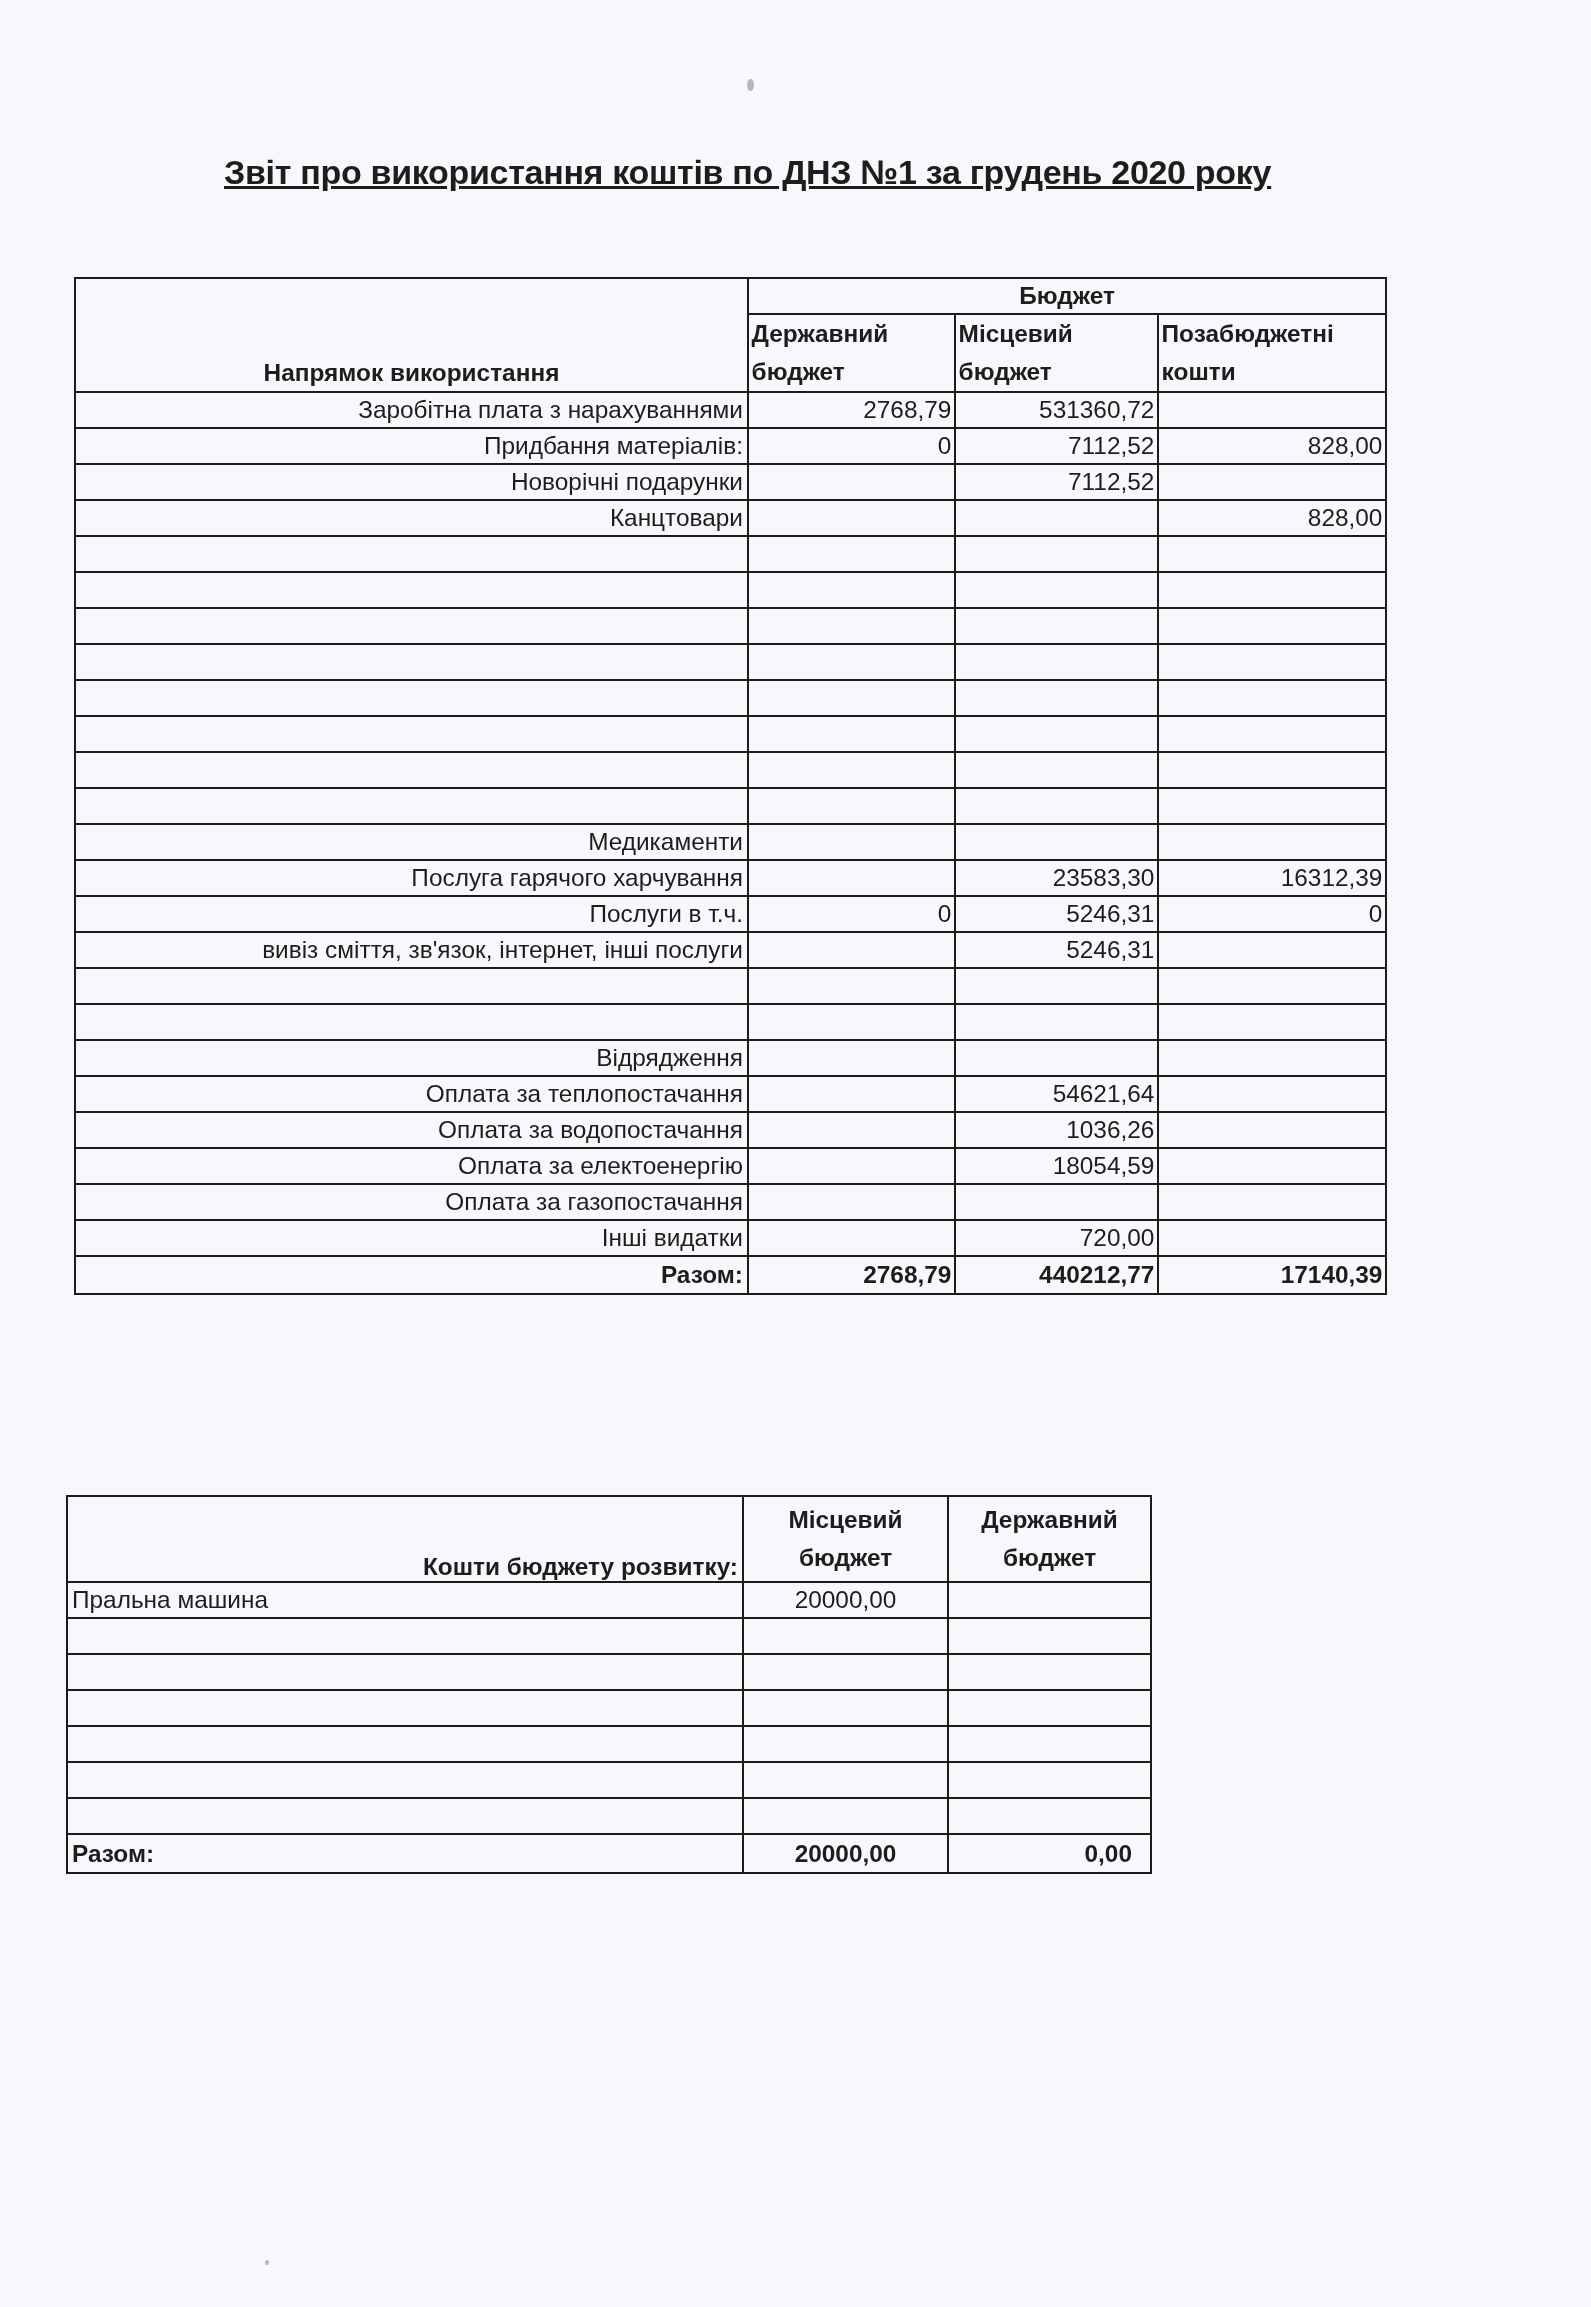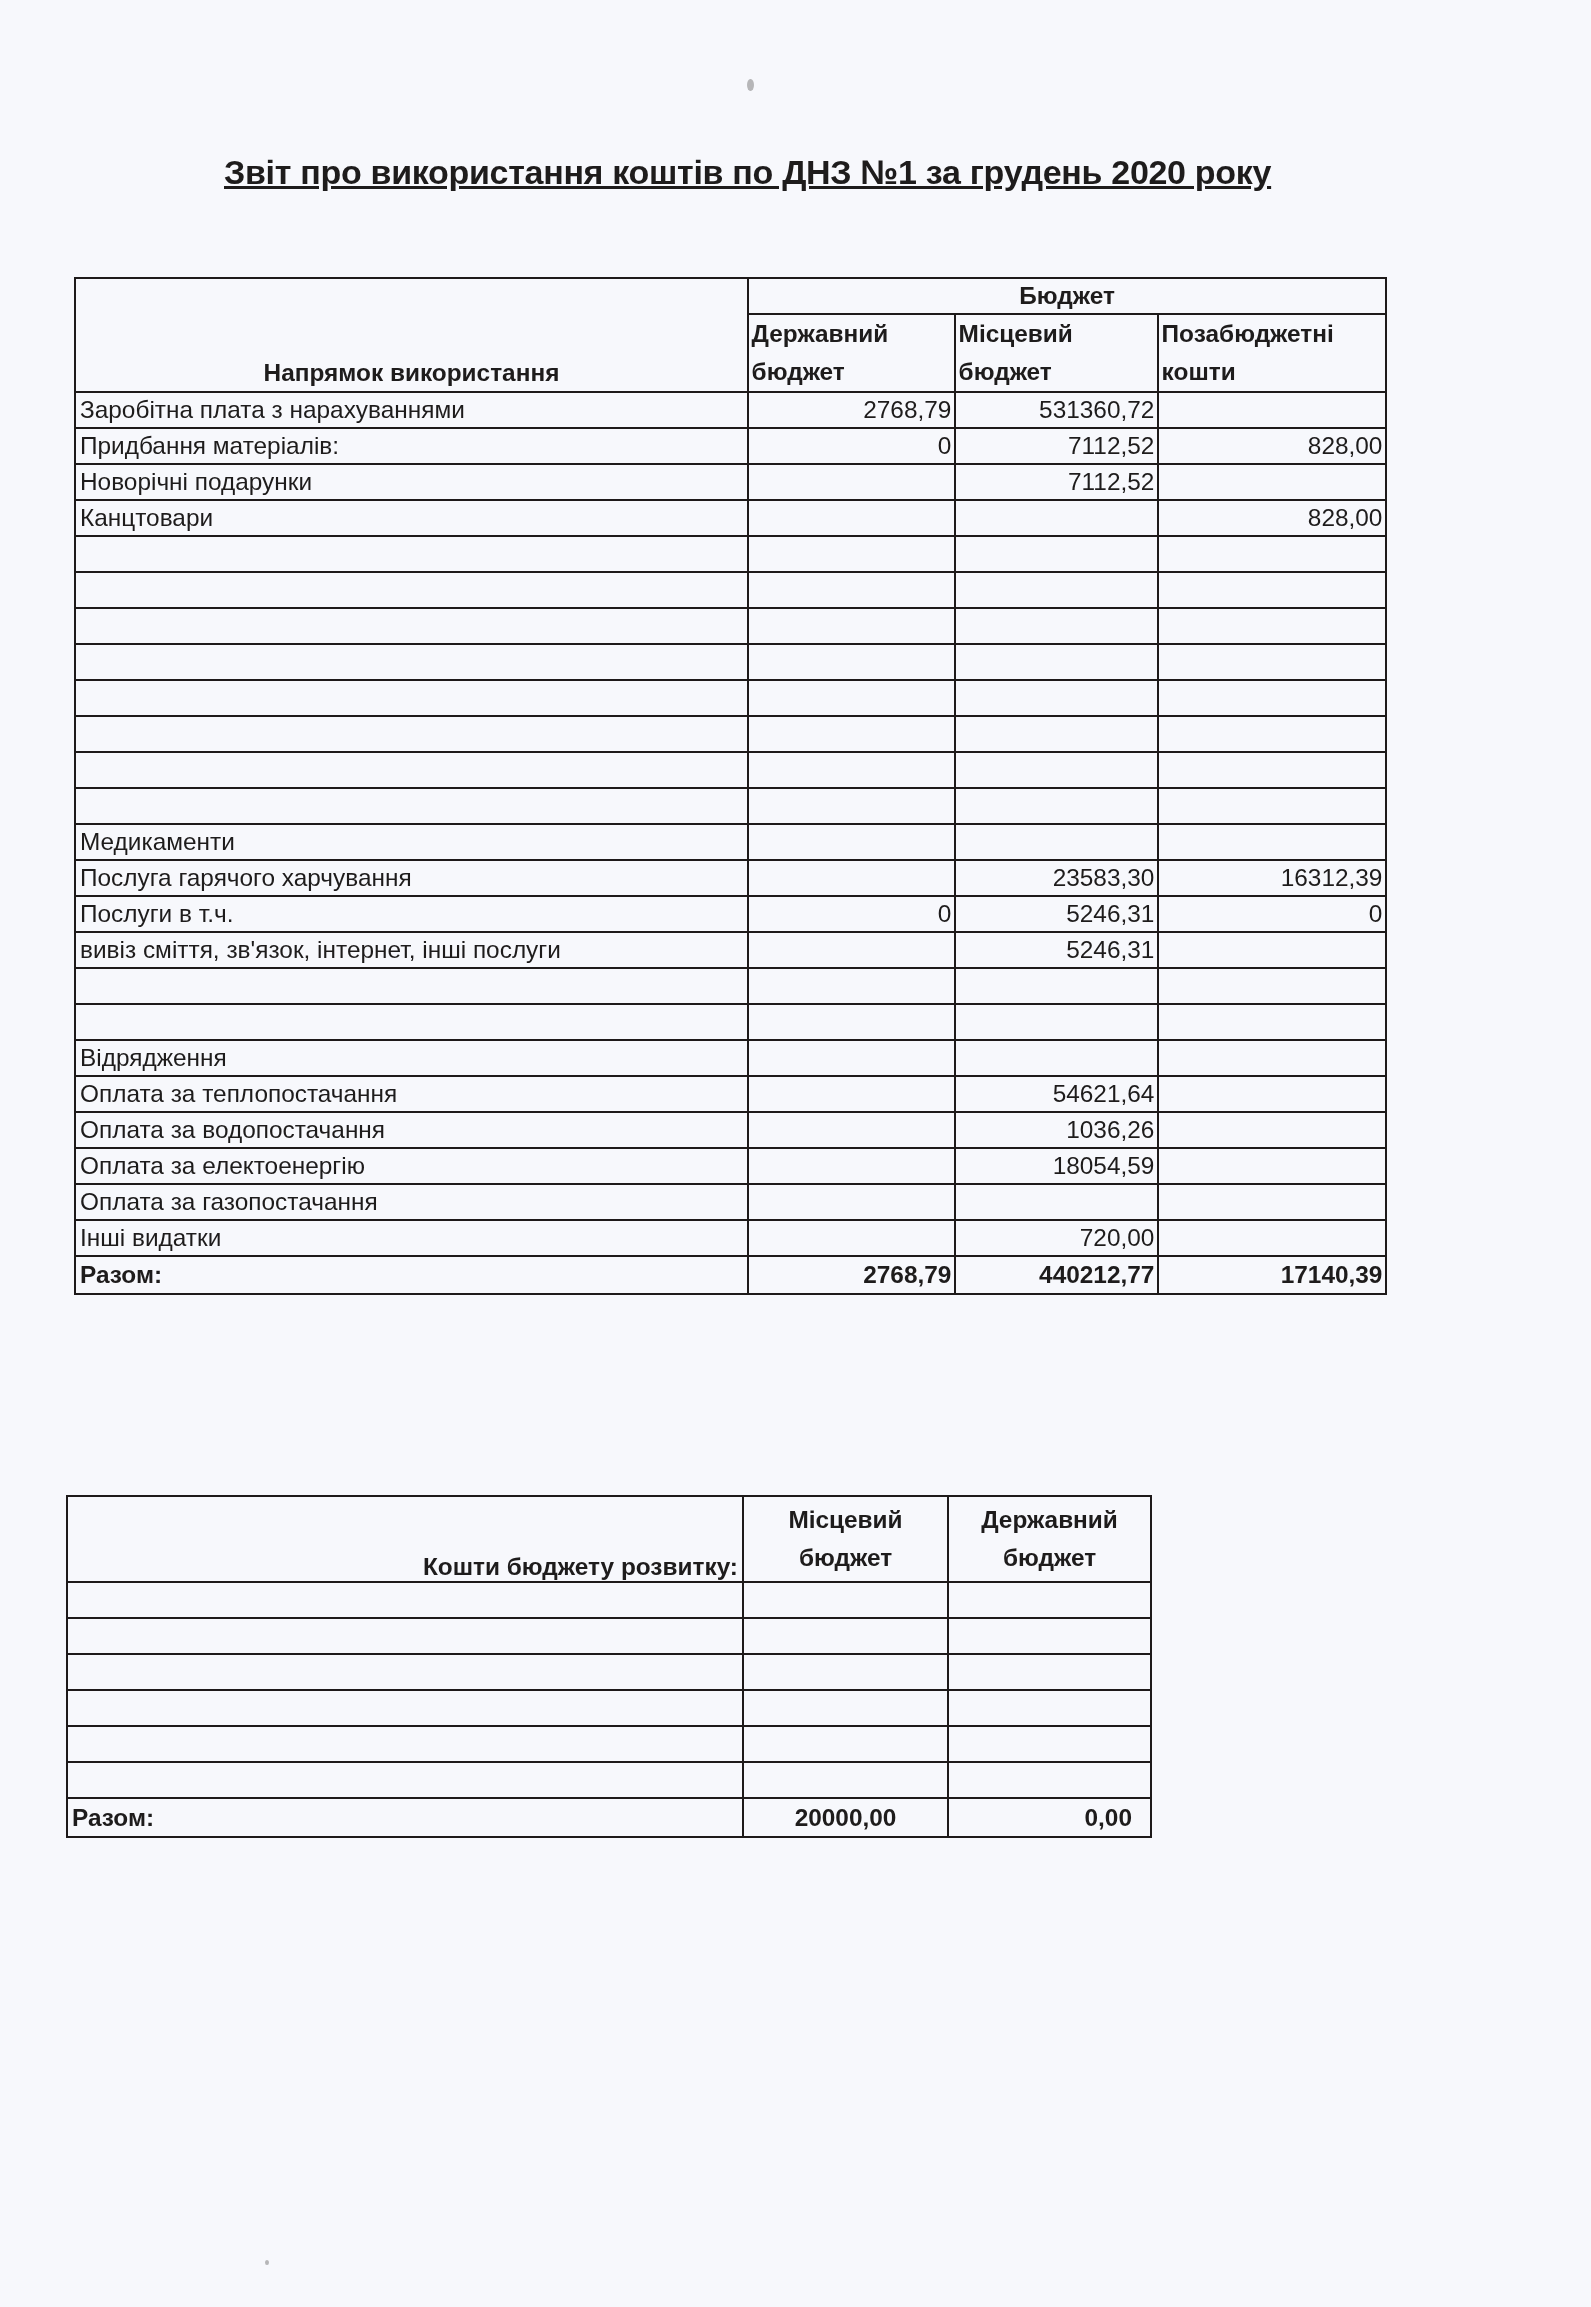--- a/index.html
+++ b/index.html
@@ -40,21 +40,21 @@
     white-space: nowrap;
     overflow: hidden;
     vertical-align: middle;
   }
   .main {
     left: 74px;
     top: 277px;
     width: 1311px;
   }
   .main td.num { text-align: right; padding-right: 2.6px; }
-  .main td.lbl { text-align: left; padding-left: 4px; }
+  .main td.lbl { text-align: right; padding-left: 4px; }
   .main th { font-weight: bold; }
   .main th.hdr-dir {
     text-align: center;
     vertical-align: bottom;
     padding-bottom: 4px;
     margin-left: 20px;
   }
   .main th.hdr-budget { text-align: center; height: 34px; }
   .main th.sub {
     text-align: left;
@@ -275,20 +275,25 @@
   </colgroup>
   <thead>
     <tr>
       <th class="hdr-dir">Кошти бюджету розвитку:</th>
       <th class="hdr-col"><span>Місцевий</span><br><span>бюджет</span></th>
       <th class="hdr-col"><span>Державний</span><br><span>бюджет</span></th>
     </tr>
   </thead>
   <tbody id="dev-body">
       <tr class="row">
+        <td>Пральна машина</td>
+        <td class="num">20000,00</td>
+        <td class="num"></td>
+      </tr>
+      <tr class="row">
         <td></td>
         <td class="num"></td>
         <td class="num"></td>
       </tr>
       <tr class="row">
         <td></td>
         <td class="num"></td>
         <td class="num"></td>
       </tr>
       <tr class="row">

